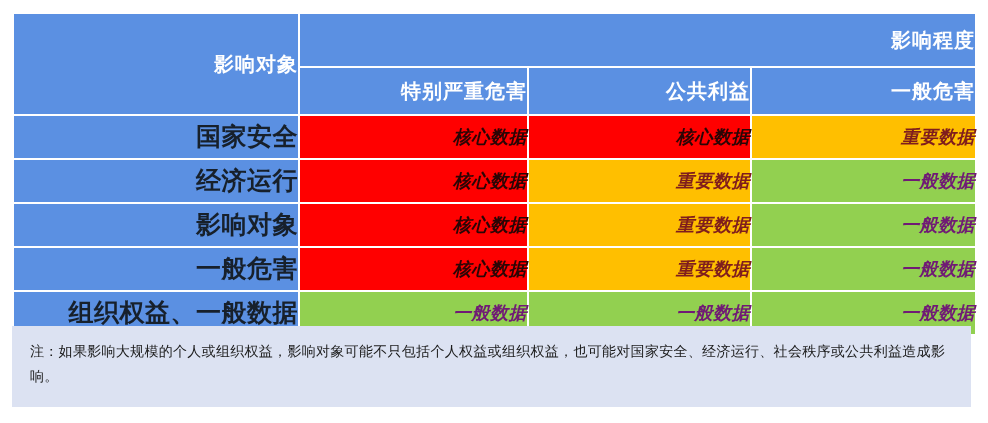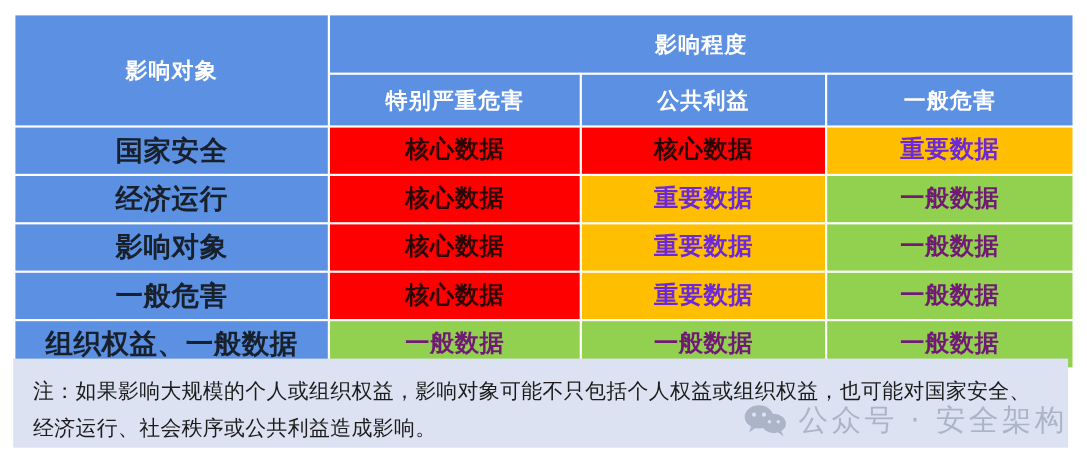--- a/index.html
+++ b/index.html
@@ -29,21 +29,21 @@
     left: 12px;
     top: 12px;
     width: 959px;
     border-collapse: separate;
     border-spacing: 2px;
     table-layout: fixed;
   }
   #matrix-table td, #matrix-table th {
     padding: 0;
     margin: 0;
-    text-align: center;
+    text-align: right;
     vertical-align: middle;
     font-weight: bold;
     line-height: 1.1;
   }
 
   .hdr {
     background: #5B90E2;
     color: #ffffff;
     font-size: 20px;
     letter-spacing: 1px;
@@ -61,50 +61,51 @@
   .rowlabel {
     background: #5B90E2;
     color: #17202b;
     font-size: 25px;
     height: 42px;
     letter-spacing: 0.5px;
   }
 
   .cell {
     height: 42px;
-    font-size: 22px;
+    font-size: 18px;
     color: #17202b;
     letter-spacing: 0.5px;
+    font-style: italic;
   }
   .cell.core   { background: #FF0000; color: #2a0505; }
-  .cell.import { background: #FFBF00; color: #6d28d9; }
+  .cell.import { background: #FFBF00; color: #7f1d1d; }
   .cell.general{ background: #92D050; color: #701a75; }
 
   .col-obj  { width: 284px; }
   .col-sev1 { width: 227px; }
   .col-sev2 { width: 221px; }
   .col-sev3 { width: 223px; }
 
   
   #note-band {
     position: absolute;
     left: 12px;
     top: 326px;
     width: 959px;
     height: 81px;
     background: #DCE2F2;
     box-sizing: border-box;
     padding: 14px 18px 0 18px;
   }
   #note-text {
-    font-size: 19px;
+    font-size: 14px;
     line-height: 1.75;
     color: #1b1b1b;
     letter-spacing: 0.3px;
-    font-family: Liberation Sans, sans-serif;
+    font-family: Liberation Mono, monospace;
   }
 
   
   #watermark {
     position: absolute;
     left: 676px;
     top: 364px;
     display: flex;
     align-items: center;
     gap: 10px;
@@ -183,29 +184,14 @@
         <td class="cell general">一般数据</td>
         <td class="cell general">一般数据</td>
       </tr>
     </tbody>
   </table>
 
   <div id="note-band">
     <div id="note-text">注：如果影响大规模的个人或组织权益，影响对象可能不只包括个人权益或组织权益，也可能对国家安全、经济运行、社会秩序或公共利益造成影响。</div>
   </div>
 
-  <div id="watermark">
-    <span class="wm-icon">
-      <svg width="40" height="30" viewBox="0 0 40 30" xmlns="http://www.w3.org/2000/svg">
-        <ellipse cx="14" cy="12" rx="13" ry="10.5" fill="#6b7890"></ellipse>
-        <polygon points="7,20 5,26 11,22" fill="#6b7890"></polygon>
-        <circle cx="9.5" cy="10" r="1.9" fill="#DCE2F2"></circle>
-        <circle cx="18.5" cy="10" r="1.9" fill="#DCE2F2"></circle>
-        <ellipse cx="27.5" cy="18" rx="11" ry="8.8" fill="#6b7890"></ellipse>
-        <polygon points="34,24.5 36.5,29.5 31,26" fill="#6b7890"></polygon>
-        <circle cx="23.5" cy="16.5" r="1.6" fill="#DCE2F2"></circle>
-        <circle cx="31.5" cy="16.5" r="1.6" fill="#DCE2F2"></circle>
-      </svg>
-    </span>
-    <span class="wm-text">公众号 · 安全架构</span>
-  </div>
 
 </div>
 
 </body></html>

